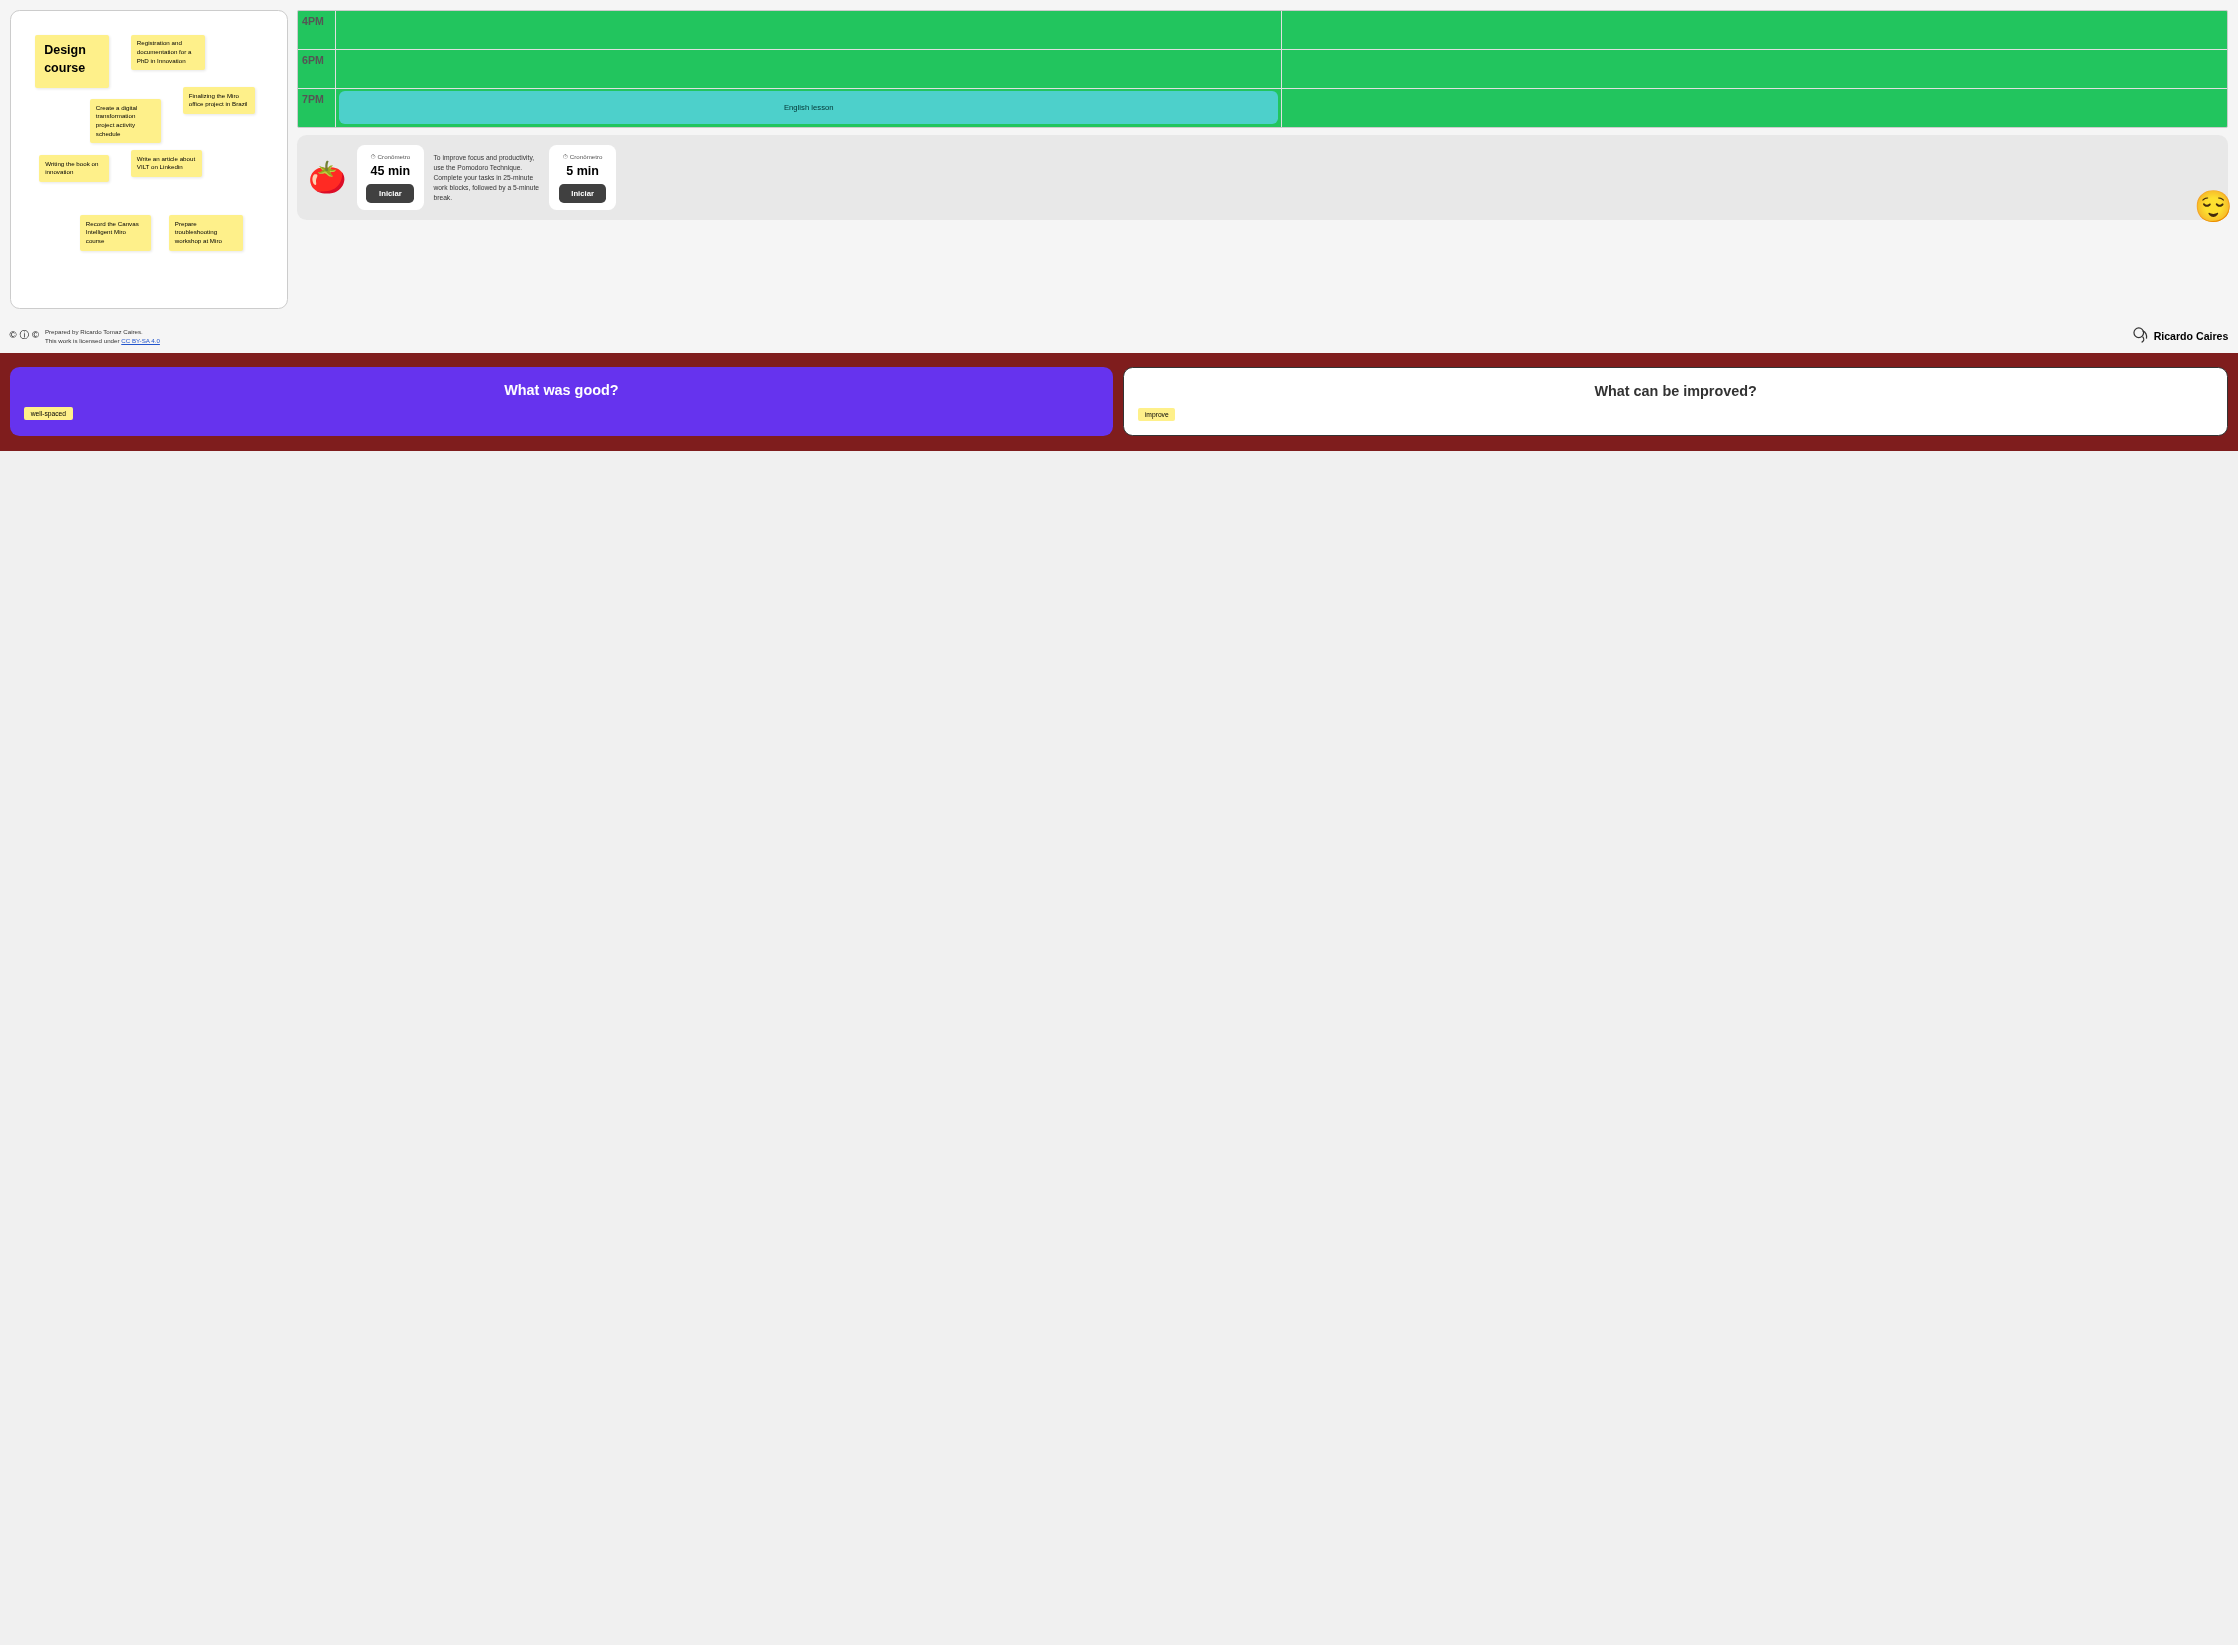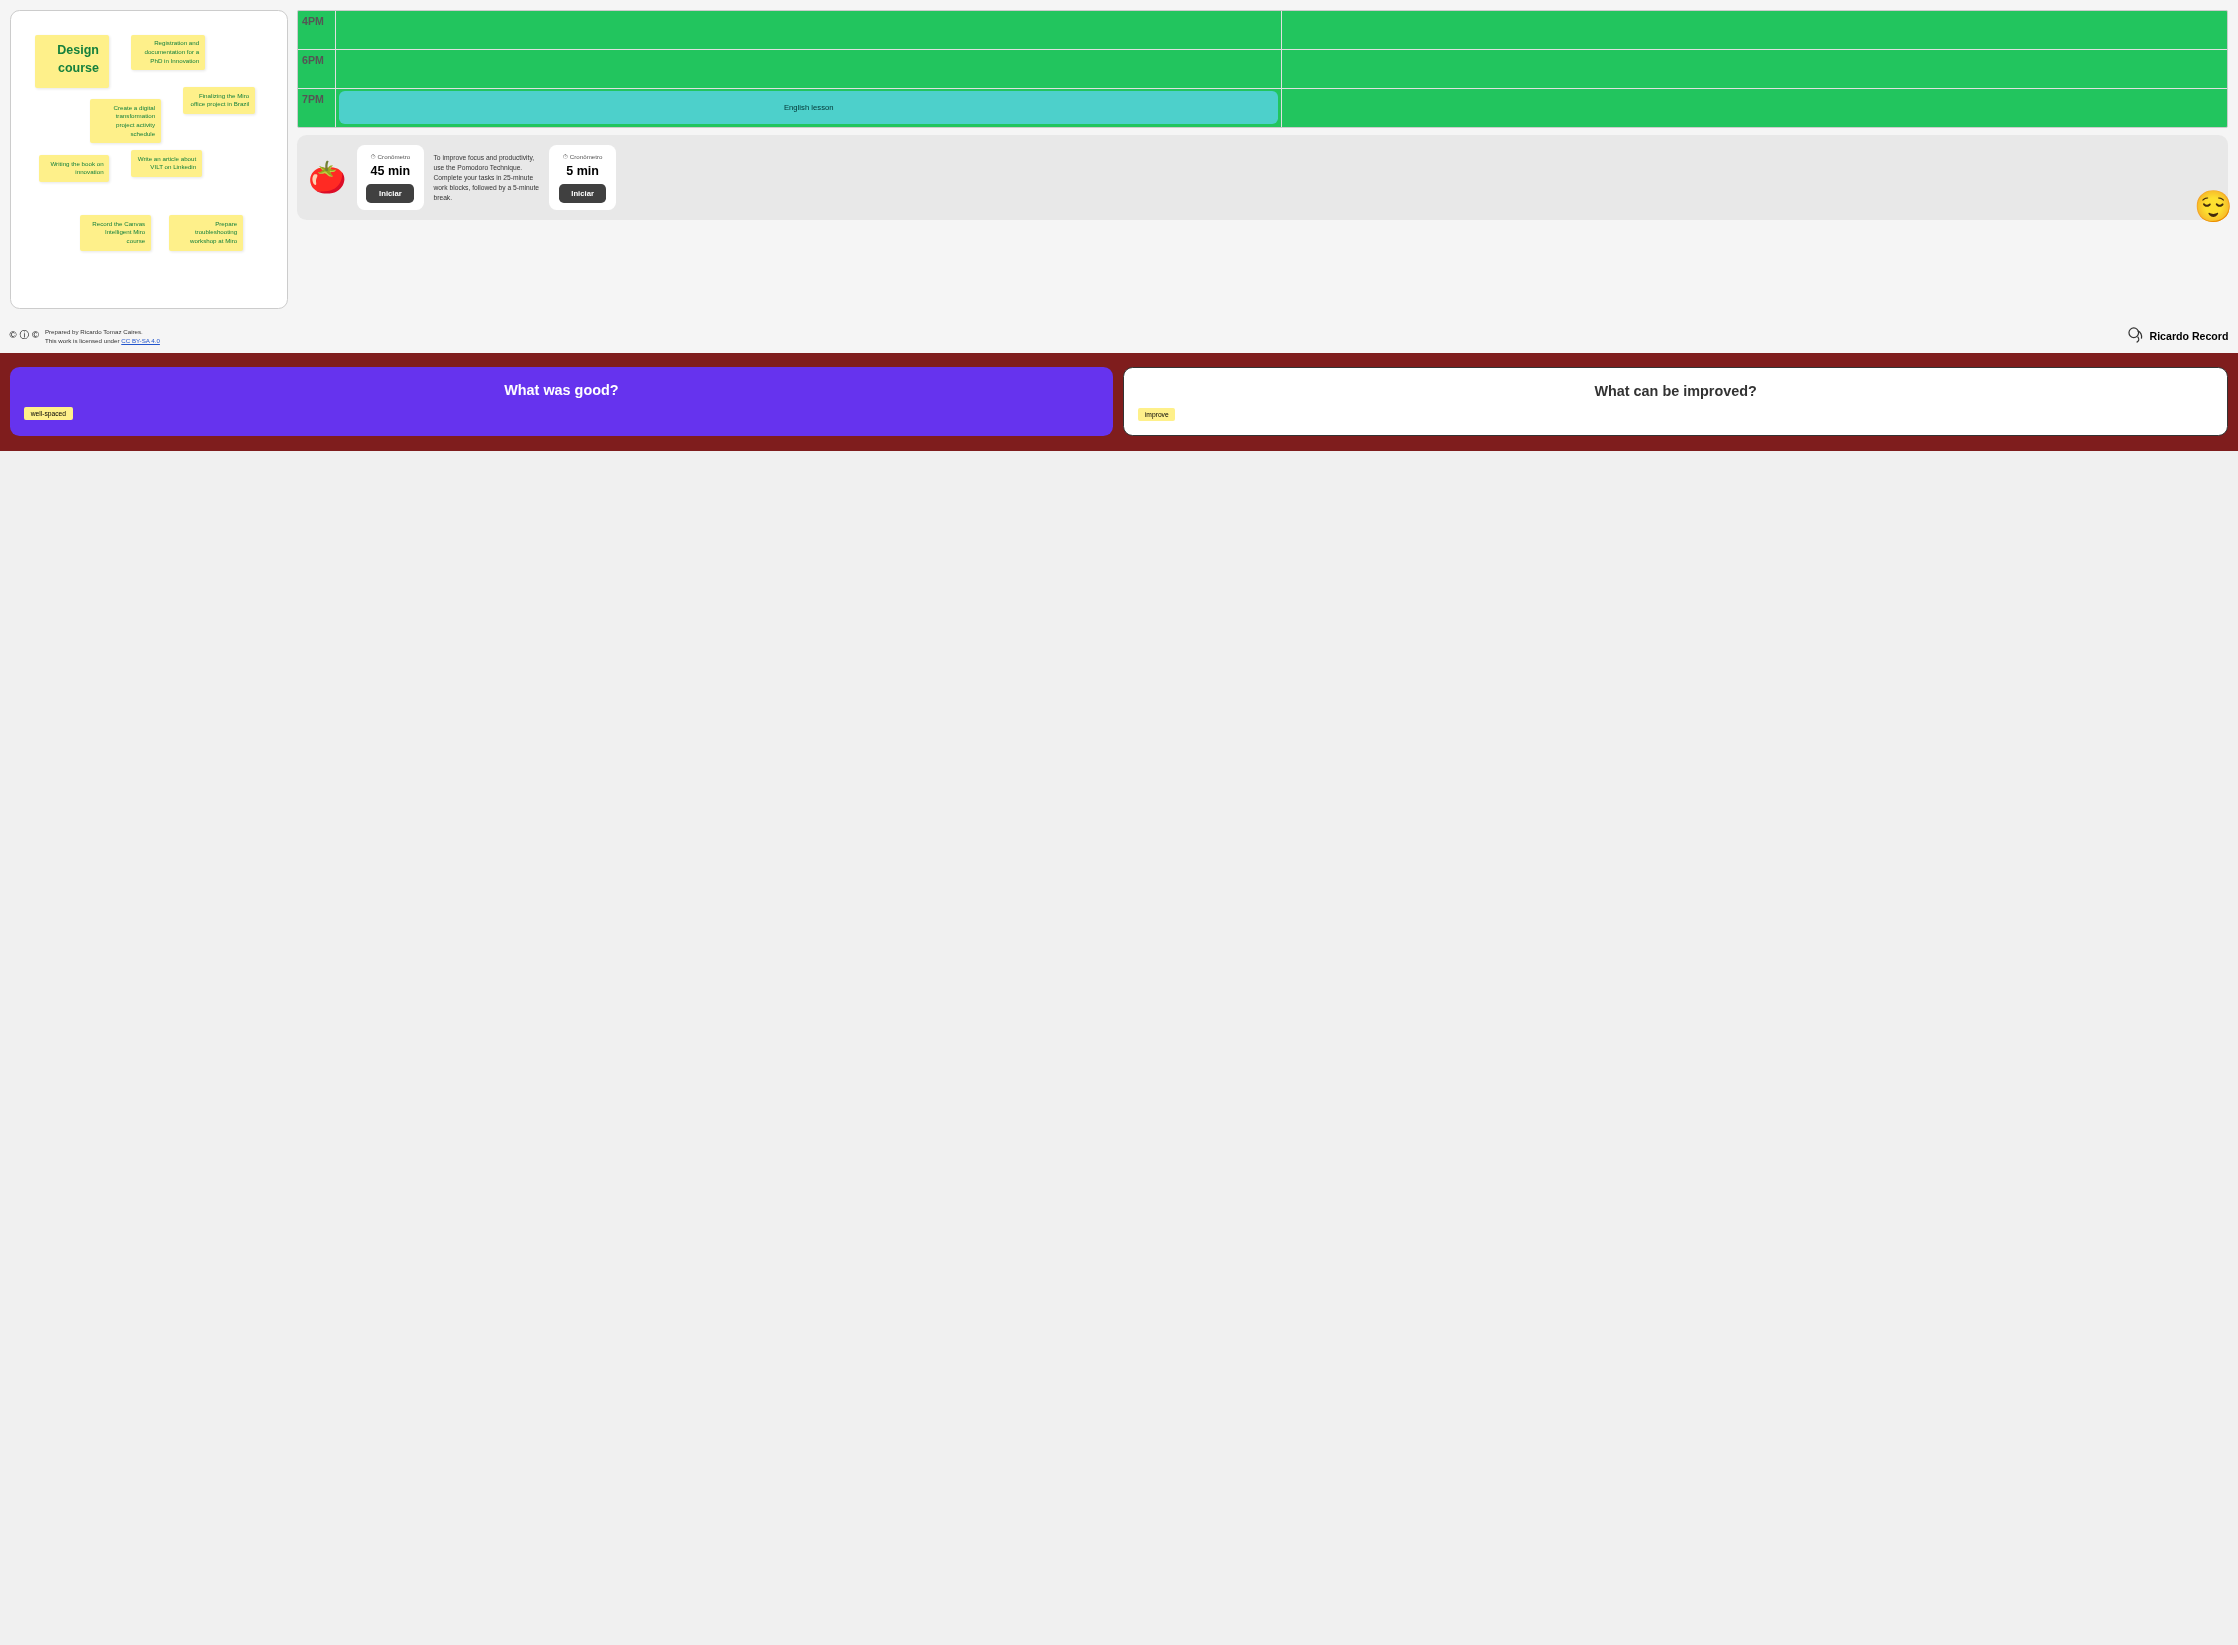--- a/index.html
+++ b/index.html
@@ -33,24 +33,23 @@
       width: 100%;
       height: 269px;
     }
 
     .sticky-note {
       background: #fef08a;
       border-radius: 1.9px;
       padding: 4.8px 5.8px;
       font-size: 6.2px;
       line-height: 1.4;
-      color: #15803d;
+      color: #000000;
       position: absolute;
       box-shadow: 1px 1px 2.9px rgba(0,0,0,0.1);
-      text-align: right;
     }
 
     .sticky-note.large {
       font-size: 12.5px;
       font-weight: 700;
       padding: 7.7px 9.6px;
     }
 
     
     .right-panel {
@@ -407,21 +406,21 @@
         <a class="footer-link" href="#">CC BY-SA 4.0</a>
       </div>
     </div>
   </div>
   <div class="brand-logo">
     <svg width="17.3" height="17.3" viewBox="0 0 36 36">
       <circle cx="12" cy="12" r="10" fill="none" stroke="#333" stroke-width="2.5"></circle>
       <path d="M20 8 Q30 12 28 24" fill="none" stroke="#333" stroke-width="2.5"></path>
       <path d="M20 20 Q26 28 18 32" fill="none" stroke="#333" stroke-width="2.5"></path>
     </svg>
-    <span>Ricardo Record</span>
+    <span>Ricardo Caires</span>
   </div>
 </div>
 
 <div class="bottom-section">
   <div class="good-panel">
     <div class="good-title">What was good?</div>
     <div class="good-note">well-spaced</div>
   </div>
   <div class="improve-panel">
     <div class="improve-title">What can be improved?</div>

